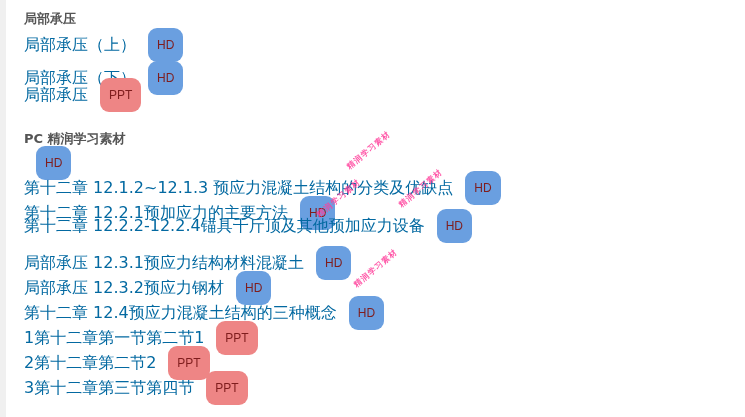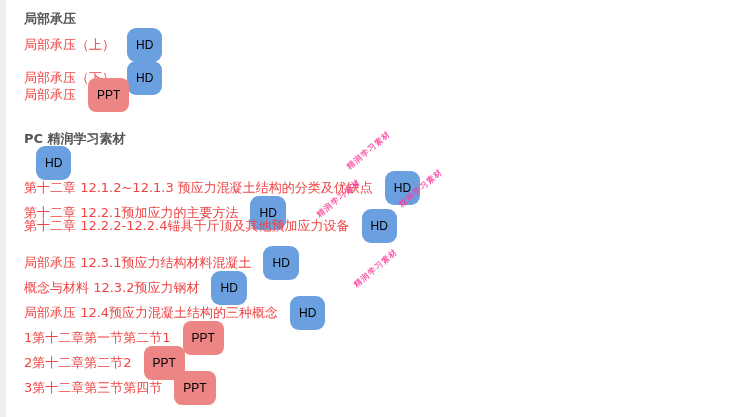--- a/index.html
+++ b/index.html
@@ -17,30 +17,30 @@
   .section-title {
     position: absolute; left: 0; white-space: nowrap;
     font-size: 13px; font-weight: bold; color: #555555;
     line-height: 18px;
   }
   .row {
     position: absolute; left: 0; white-space: nowrap;
     display: flex; align-items: center; height: 20px;
   }
   .row-label {
-    font-size: 13px; color: #ef4444; line-height: 18px;
+    font-size: 16px; color: #0369a1; line-height: 18px;
   }
   .badge {
     display: inline-block; margin-left: 12px;
     height: 18px; line-height: 18px; padding: 8px 9px;
-    border-radius: 9px; color: #000000; font-size: 12px;
+    border-radius: 9px; color: #7f1d1d; font-size: 12px;
     font-family: "Liberation Sans", sans-serif;
   }
   .badge.hd { background: #6a9fe0; }
-  .badge.ppt { background: #ee8585; border-radius: 8px; }
+  .badge.ppt { background: #ee8585; }
   .watermark {
     position: absolute; color: #ff3d9a; font-size: 8px; font-weight: bold;
     transform: rotate(-40deg); transform-origin: left center; white-space: nowrap;
     letter-spacing: 1px; opacity: 0.85;
   }
 </style>
 </head>
 <body>
 
 <div class="left-strip"></div>
@@ -77,25 +77,25 @@
   </div>
   <div class="row" style="top:216px">
     <span class="row-label">第十二章 12.2.2-12.2.4锚具千斤顶及其他预加应力设备</span>
     <span class="badge hd">HD</span>
   </div>
   <div class="row" style="top:253px">
     <span class="row-label">局部承压 12.3.1预应力结构材料混凝土</span>
     <span class="badge hd">HD</span>
   </div>
   <div class="row" style="top:278px">
-    <span class="row-label">概念与材料 12.3.2预应力钢材</span>
+    <span class="row-label">局部承压 12.3.2预应力钢材</span>
     <span class="badge hd">HD</span>
   </div>
   <div class="row" style="top:303px">
-    <span class="row-label">局部承压 12.4预应力混凝土结构的三种概念</span>
+    <span class="row-label">第十二章 12.4预应力混凝土结构的三种概念</span>
     <span class="badge hd">HD</span>
   </div>
   <div class="row" style="top:328px">
     <span class="row-label">1第十二章第一节第二节1</span>
     <span class="badge ppt">PPT</span>
   </div>
   <div class="row" style="top:353px">
     <span class="row-label">2第十二章第二节2</span>
     <span class="badge ppt">PPT</span>
   </div>

